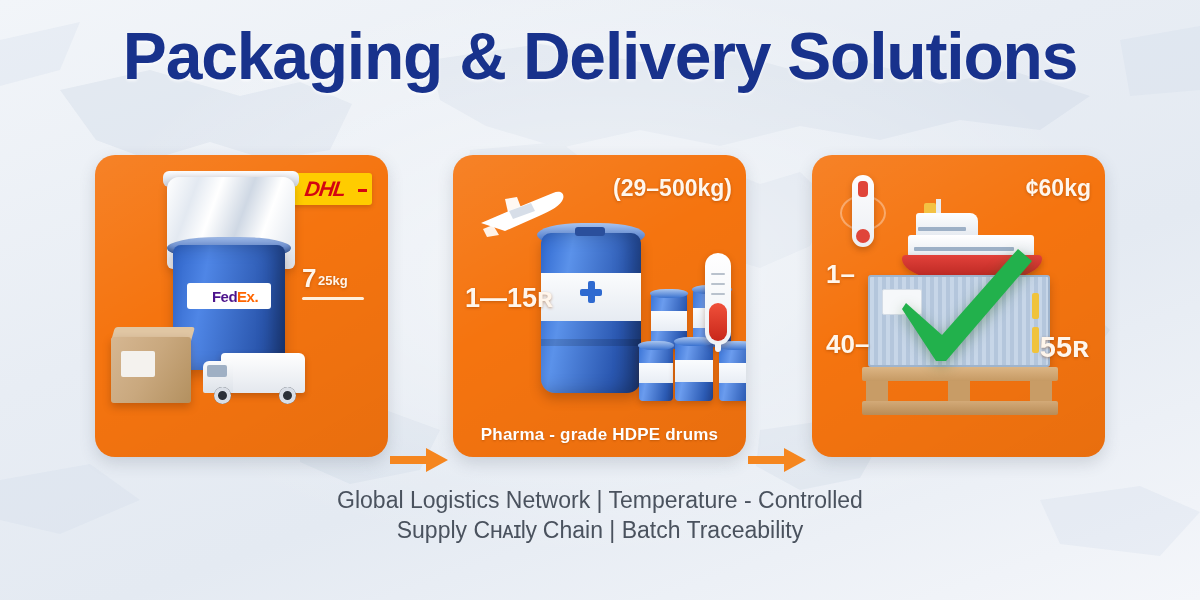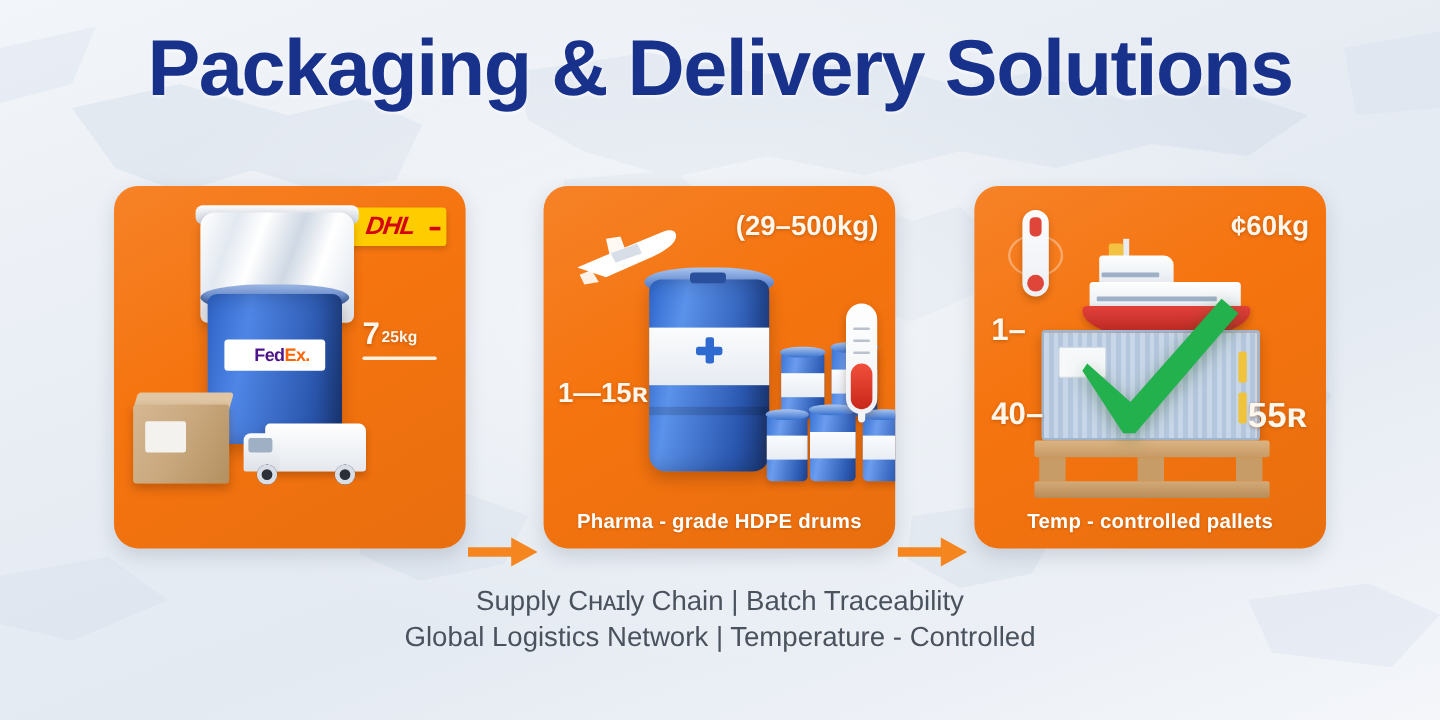--- a/index.html
+++ b/index.html
@@ -362,21 +362,21 @@
       </div>
 
     <div class="art c2-thermo"></div>
     <div class="art c2-thermo-line" style="top:118px;"></div>
     <div class="art c2-thermo-line" style="top:128px;"></div>
     <div class="art c2-thermo-line" style="top:138px;"></div>
     <div class="art c2-thermo-fill"></div>
     <div class="art c2-thermo-tip"></div>
 
     <div class="metric" style="right:14px; top:20px; font-size:23px;">(29–500kg)</div>
-    <div class="metric" style="left:12px; top:128px; font-size:23px;margin-top:31px;">1—15ʀ</div>
+    <div class="metric" style="left:12px; top:128px; font-size:27px;">1—15ʀ</div>
 
     <div class="caption">Pharma - grade HDPE drums</div>
   </div>
 
   <div class="card c3">
     <div class="card-sheen"></div>
 
     <div class="art c3-th-ring"></div>
     <div class="art c3-th"></div>
     <div class="art c3-th-top"></div>
@@ -405,32 +405,31 @@
       <svg viewBox="0 0 150 126" aria-hidden="true">
         <path d="M12 66 L16 60 L52 92 L128 6 L142 18 L56 118 L46 118 Z" fill="#22B14C"></path>
       </svg>
     </div>
 
     <div class="metric" style="right:14px; top:20px; font-size:23px;">¢60kg</div>
     <div class="metric" style="left:14px; top:104px; font-size:26px;">1–</div>
     <div class="metric" style="left:14px; top:174px; font-size:26px;">40–</div>
     <div class="metric" style="right:16px; top:176px; font-size:29px;">55ʀ</div>
 
-    <div class="caption">Temp - controlled pallets</div>
   </div>
 
   <div class="arrow a1">
     <svg viewBox="0 0 60 26" aria-hidden="true">
       <path d="M0 9 L36 9 L36 1 L58 13 L36 25 L36 17 L0 17 Z" fill="#F5861F"></path>
     </svg>
   </div>
   <div class="arrow a2">
     <svg viewBox="0 0 60 26" aria-hidden="true">
       <path d="M0 9 L36 9 L36 1 L58 13 L36 25 L36 17 L0 17 Z" fill="#F5861F"></path>
     </svg>
   </div>
 
 </div>
 
 <div class="tagline">
+  <span class="ln">Global Logistics Network | Temperature - Controlled</span>
   <span class="ln"><span>Supply C</span><span class="garb">ʜᴀɪly</span><span> Chain | Batch Traceability</span></span>
-  <span class="ln">Global Logistics Network | Temperature - Controlled</span>
 </div>
 
 </body></html>

